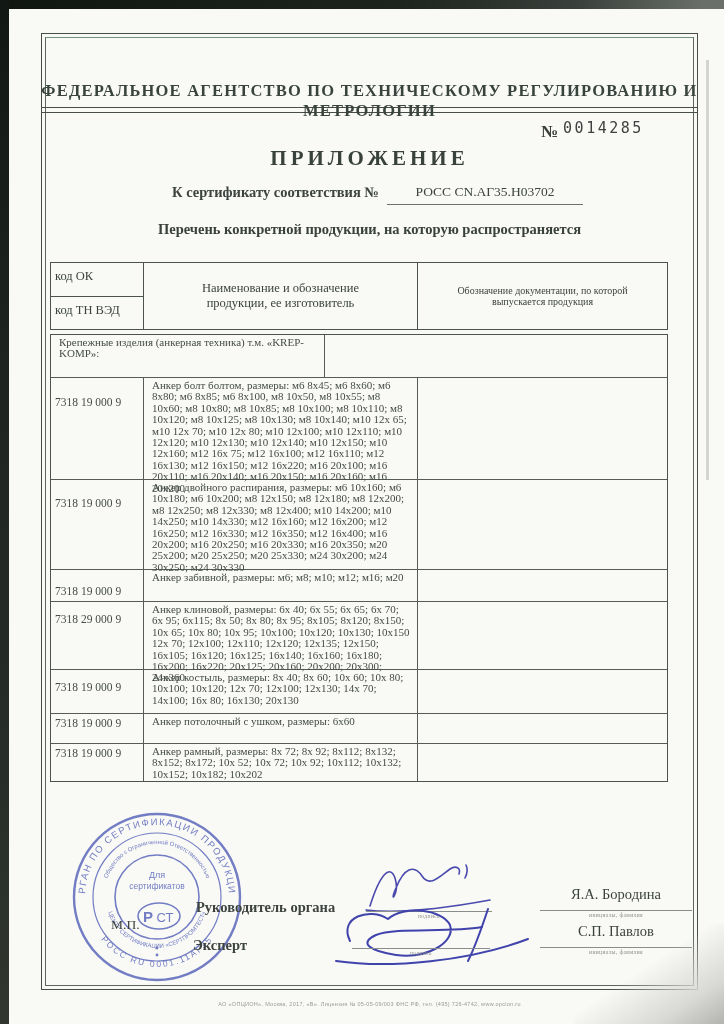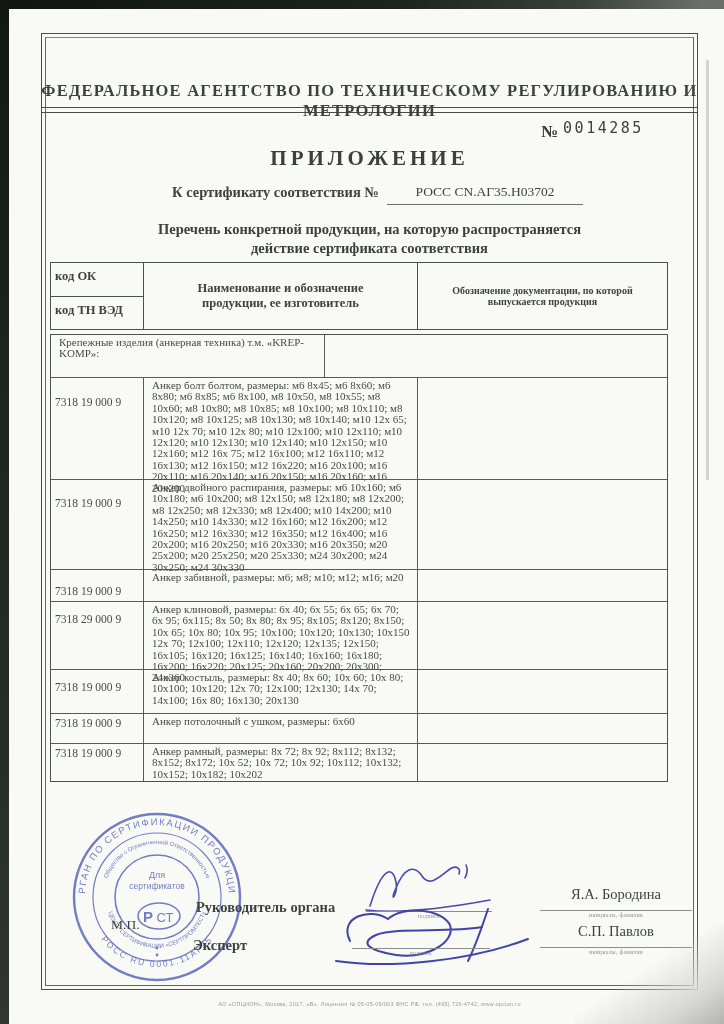--- a/index.html
+++ b/index.html
@@ -34,21 +34,21 @@
              font-size:21px;font-weight:bold;letter-spacing:4px;color:#39413c;}
   .cert-line{position:absolute;left:41px;top:182px;width:657px;display:flex;
              justify-content:center;align-items:flex-end;padding-left:16px;box-sizing:border-box;}
   .cert-line .lbl{font-size:14.5px;font-weight:bold;padding-bottom:2px;}
   .cert-line .val{width:196px;margin-left:8px;text-align:center;font-size:13.5px;
                   border-bottom:1.2px solid #6b706c;padding-bottom:4px;transform:translateY(2px);}
   .subtitle{position:absolute;left:41px;top:220px;width:657px;text-align:center;
             font-size:14.5px;font-weight:bold;line-height:19px;color:#39413c;}
   
   .thead{position:absolute;left:50px;top:262px;width:618px;height:68px;
-         border:1.2px solid #4c524e;box-sizing:border-box;display:flex;font-weight:bold;}
+         border:1.2px solid #4c524e;box-sizing:border-box;display:flex;font-weight:normal;}
   .thead .c1{width:93px;border-right:1.2px solid #4c524e;box-sizing:border-box;
              display:flex;flex-direction:column;font-size:12.5px;}
   .thead .c1 .half{flex:1;padding:6px 0 0 4px;box-sizing:border-box;}
   .thead .c1 .half.top{border-bottom:1.1px solid #4c524e;}
   .thead .c2{width:274px;border-right:1.2px solid #4c524e;box-sizing:border-box;
              display:flex;align-items:center;justify-content:center;text-align:center;
              font-size:12.5px;padding:0 32px;}
   .thead .c3{flex:1;display:flex;align-items:center;justify-content:center;text-align:center;
              font-size:10px;padding:0 18px;}
   .tbody{position:absolute;left:50px;top:334px;width:618px;
@@ -93,21 +93,20 @@
 
   <div class="doc-title">ПРИЛОЖЕНИЕ</div>
 
   <div class="cert-line">
     <span class="lbl">К сертификату соответствия №</span>
     <span class="val">РОСС CN.АГ35.Н03702</span>
   </div>
 
   <div class="subtitle">
     <div>Перечень конкретной продукции,  на которую распространяется</div>
-    <div>действие сертификата соответствия</div>
   </div>
 
   <div class="thead">
     <div class="c1">
       <div class="half top">код ОК</div>
       <div class="half">код ТН ВЭД</div>
     </div>
     <div class="c2">Наименование и обозначение продукции, ее изготовитель</div>
     <div class="c3">Обозначение документации, по которой выпускается продукция</div>
   </div>

